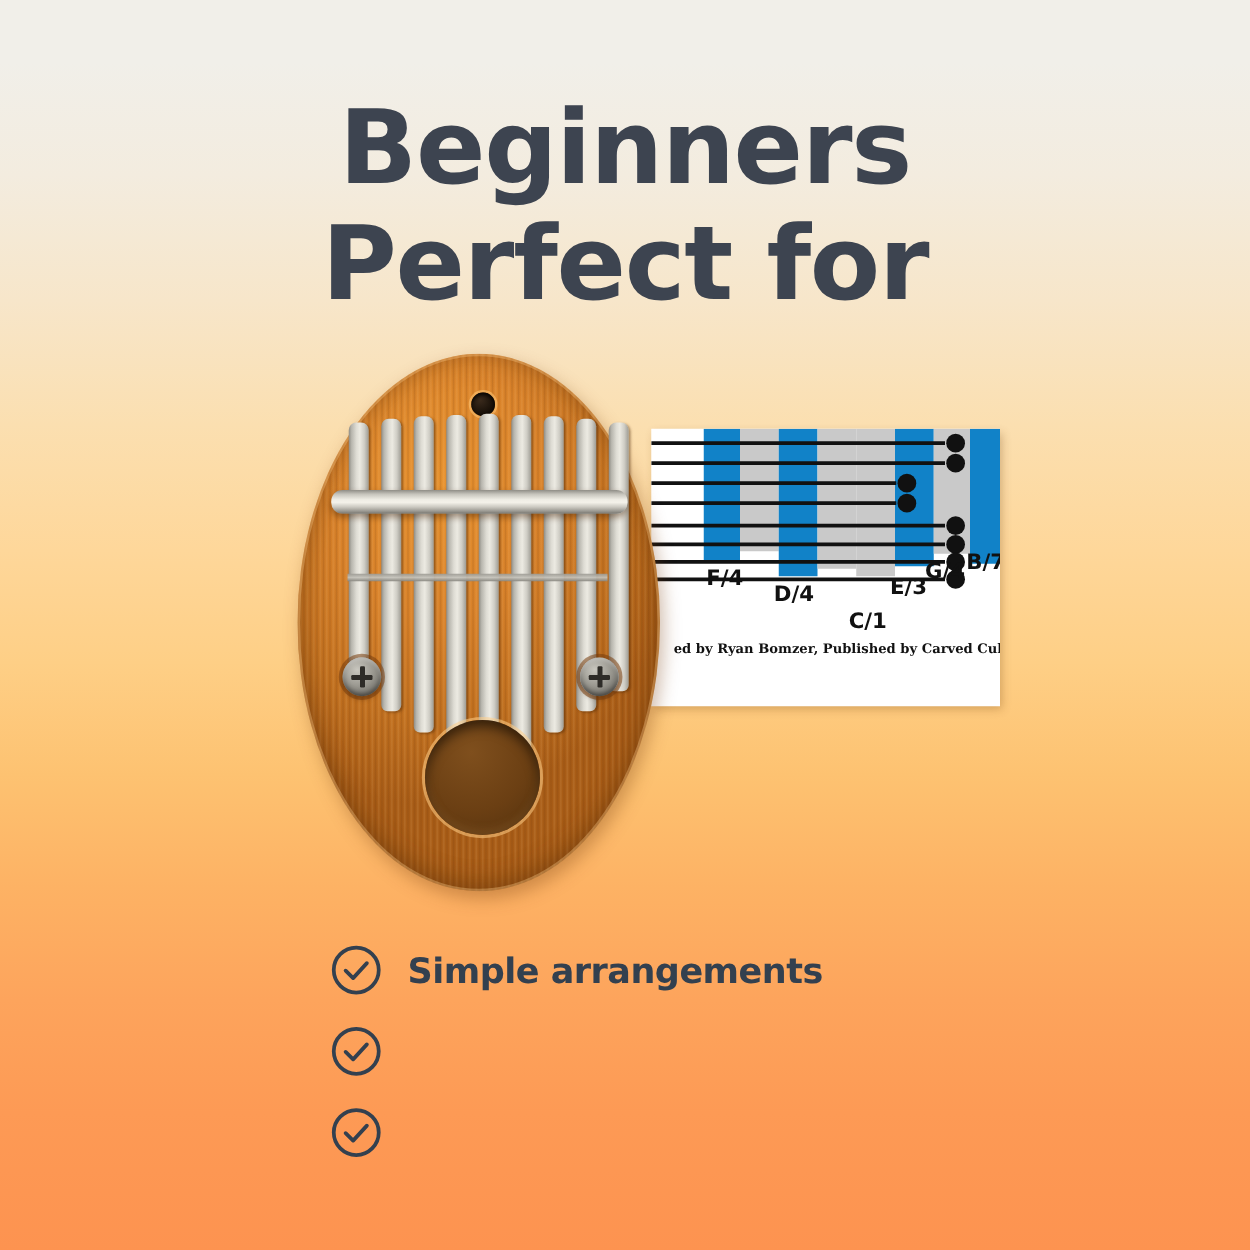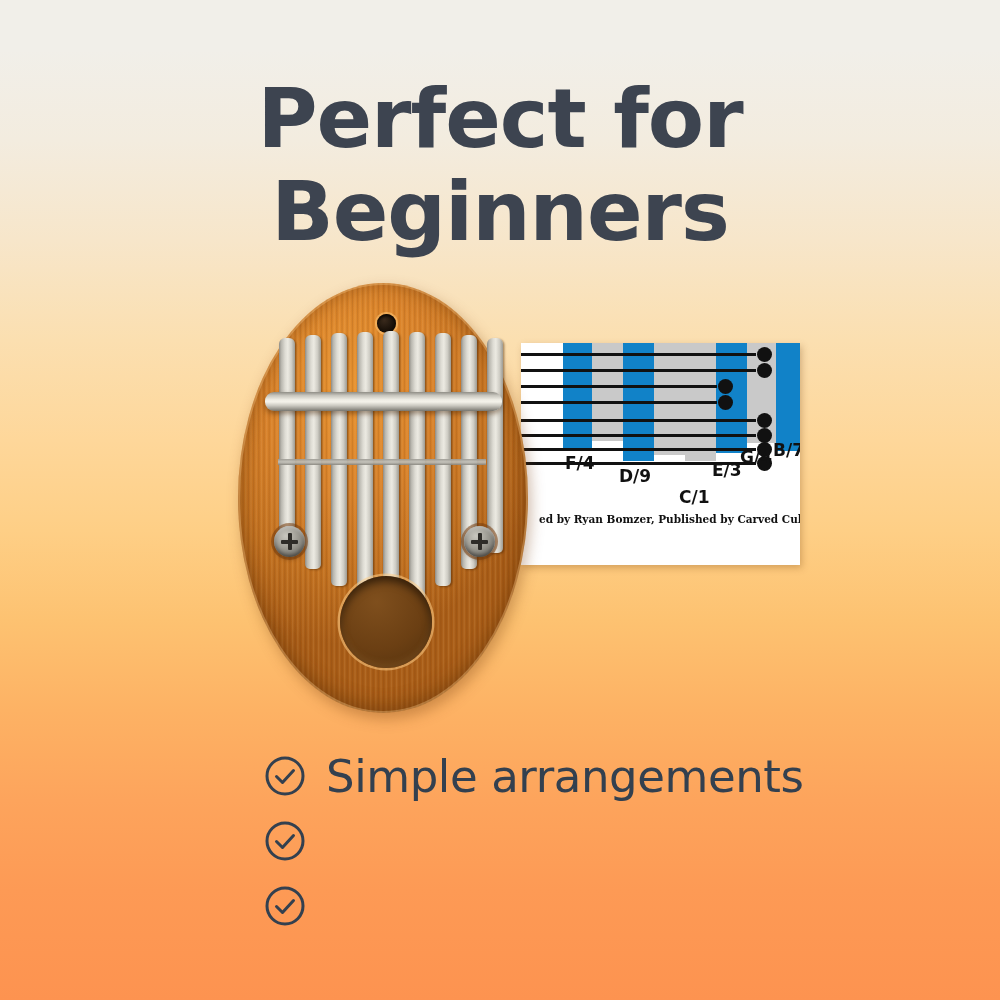--- a/index.html
+++ b/index.html
@@ -231,35 +231,35 @@
     margin-bottom: 9px;
   }
   .check-icon {
     flex: 0 0 auto;
     width: 42px;
     height: 42px;
     margin-right: 20px;
   }
   .bullet-label {
     font-family: "DejaVu Sans", sans-serif;
-    font-weight: normal;
-    font-size: 45px;
+    font-weight: bold;
+    font-size: 28px;
     color: #33404f;
     letter-spacing: -0.4px;
     white-space: nowrap;
   }
 </style>
 </head>
 <body>
 
 <div id="poster">
 
   <div class="title-block">
+    <span class="title-line">Beginners</span>
     <span class="title-line">Perfect for</span>
-    <span class="title-line">Beginners</span>
   </div>
 
   <div id="sheet">
     <div class="tab-area" id="tab-area">
         <div class="tab-col" style="left: 42px; width: 29px; height: 106px; background: rgb(17, 130, 200);"></div>
         <div class="tab-col" style="left: 71px; width: 31px; height: 98px; background: rgb(201, 201, 201);"></div>
         <div class="tab-col" style="left: 102px; width: 31px; height: 118px; background: rgb(17, 130, 200);"></div>
         <div class="tab-col" style="left: 133px; width: 31px; height: 112px; background: rgb(201, 201, 201);"></div>
         <div class="tab-col" style="left: 164px; width: 31px; height: 118px; background: rgb(201, 201, 201);"></div>
         <div class="tab-col" style="left: 195px; width: 31px; height: 110px; background: rgb(17, 130, 200);"></div>
@@ -277,21 +277,21 @@
         <div class="note-dot" style="left: 236px; top: 70px;"></div>
         <div class="tab-line" style="top: 91px; width: 235px;"></div>
         <div class="note-dot" style="left: 236px; top: 85px;"></div>
         <div class="tab-line" style="top: 105px; width: 235px;"></div>
         <div class="note-dot" style="left: 236px; top: 99px;"></div>
         <div class="tab-line" style="top: 119px; width: 235px;"></div>
         <div class="note-dot" style="left: 236px; top: 113px;"></div>
       </div>
     <div id="col-labels">
         <div class="col-label" style="left: 44px; top: 110px;">F/4</div>
-        <div class="col-label" style="left: 98px; top: 123px;">D/9</div>
+        <div class="col-label" style="left: 98px; top: 123px;">D/4</div>
         <div class="col-label" style="left: 158px; top: 144px;">C/1</div>
         <div class="col-label" style="left: 191px; top: 117px;">E/3</div>
         <div class="col-label" style="left: 219px; top: 104px;">G/4</div>
         <div class="col-label" style="left: 252px; top: 97px;">B/7</div>
       </div>
     <div class="credit">ed by Ryan Bomzer, Published by Carved Culture ©2025</div>
   </div>
 
   <div id="kalimba">
     <div class="body-shell"></div>

